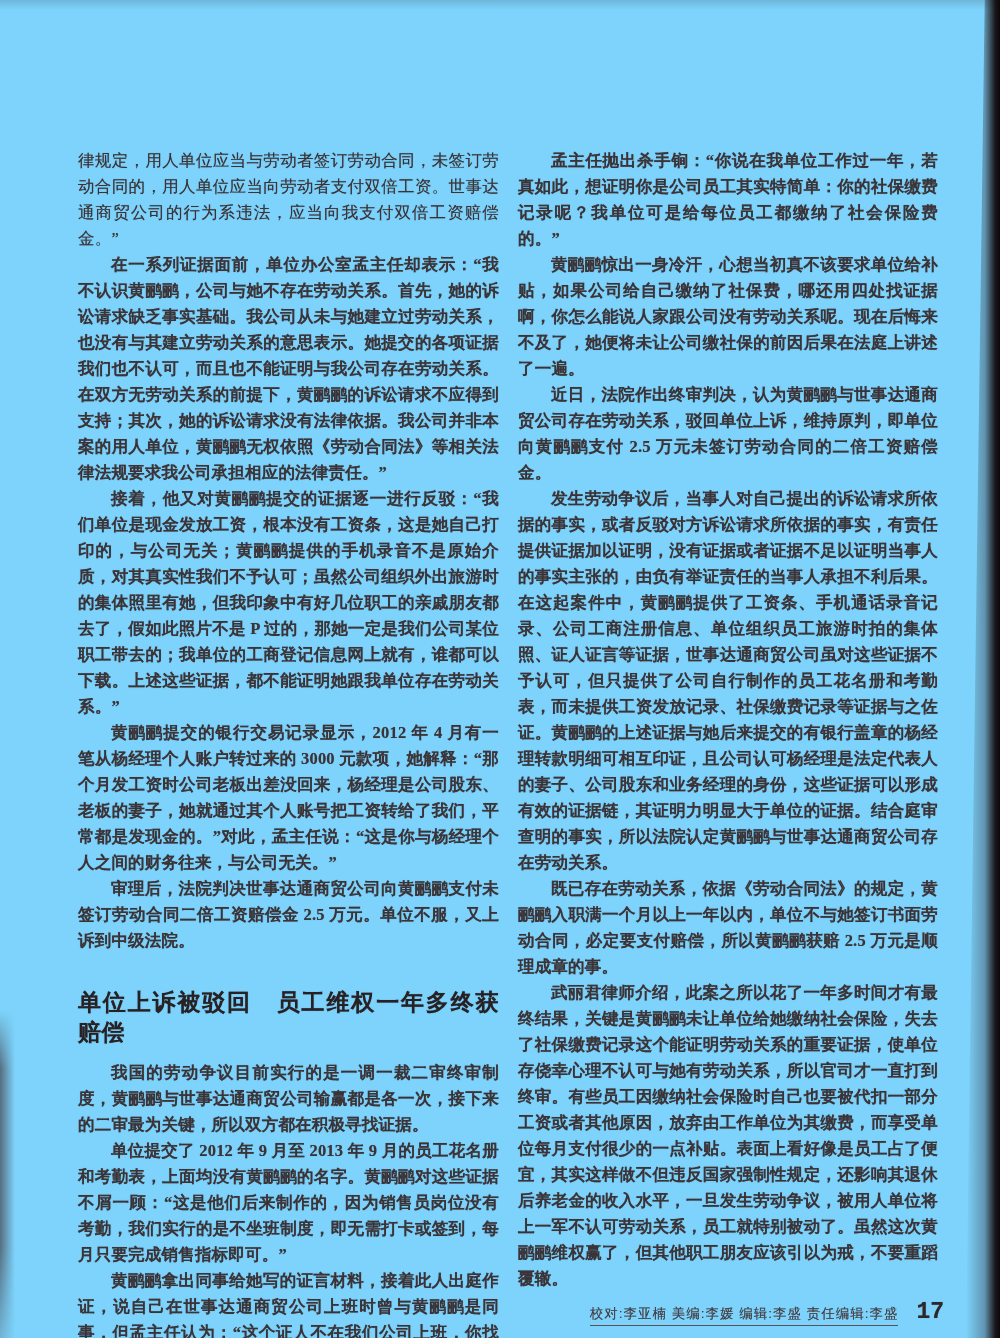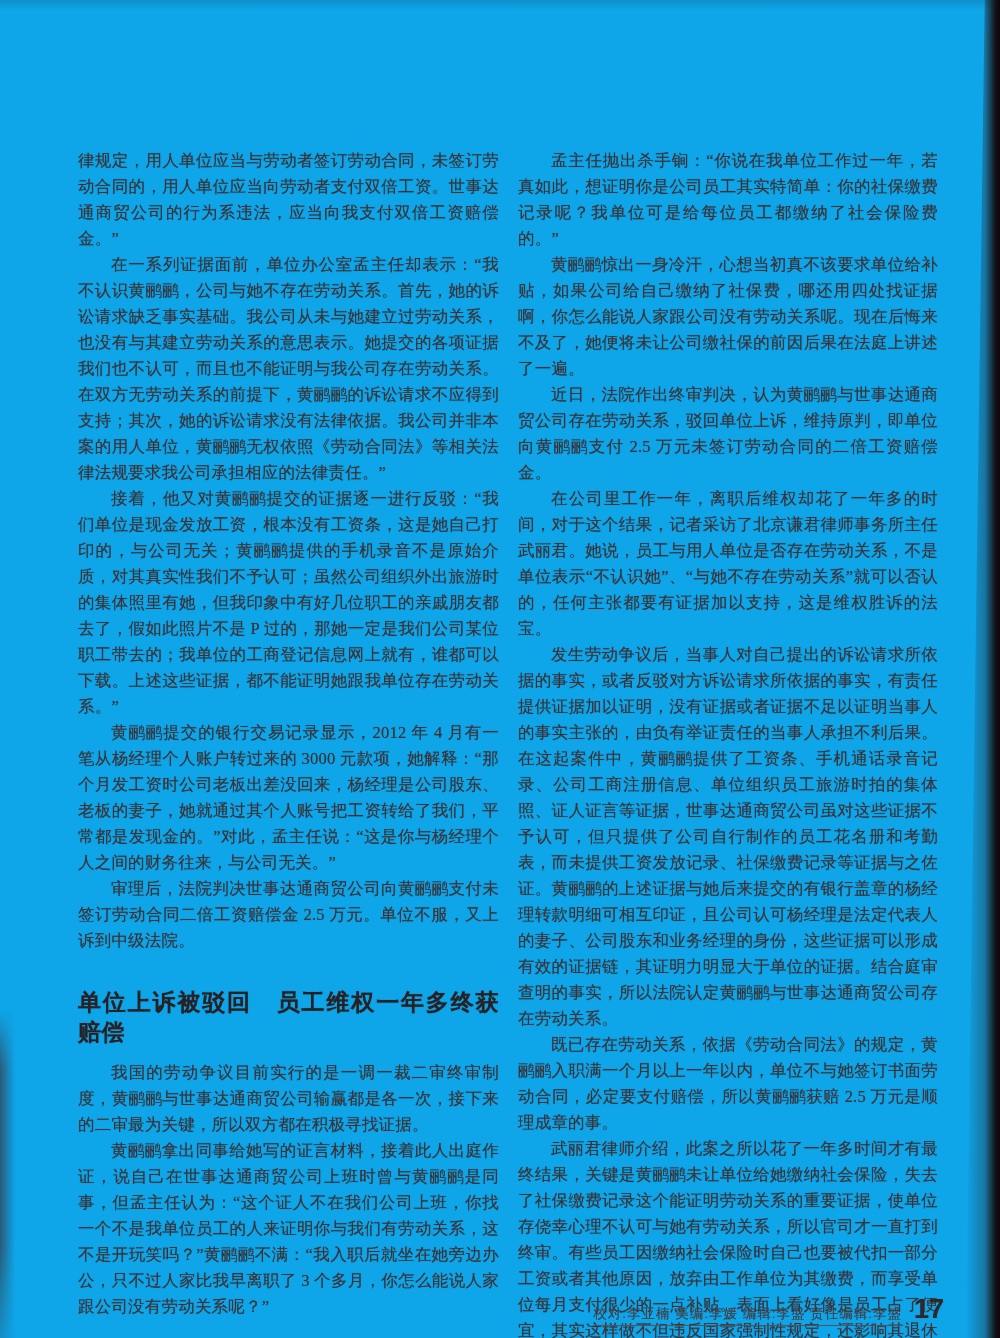--- a/index.html
+++ b/index.html
@@ -5,21 +5,21 @@
   html,body { margin:0; padding:0; background:#0f0a0c; }
   .photo {
     position:relative;
     width:1000px; height:1338px;
     overflow:hidden;
     background:
       radial-gradient(1100px 700px at 18% 96%, rgba(238,216,220,0.55), rgba(238,216,220,0) 62%),
       radial-gradient(900px 600px at 88% 6%, rgba(186,178,184,0.35), rgba(186,178,184,0) 60%),
       radial-gradient(140% 120% at 45% 45%, rgba(0,0,0,0) 55%, rgba(88,74,80,0.16) 100%),
       linear-gradient(to bottom, #d0c7ca 0%, #d6cccf 38%, #dace d2 70%, #d9ced1 100%);
-    background-color:#0ea5e9;
+    background-color:#7dd3fc;
     font-family:"Liberation Serif", serif;
   }
   .edge-top {
     position:absolute; top:0; left:0; right:0; height:10px;
     background:linear-gradient(to bottom, rgba(20,12,14,0.14), rgba(20,12,14,0));
     pointer-events:none;
   }
   .edge-right {
     position:absolute; top:0; right:0; bottom:0; width:34px;
     background:linear-gradient(to right, rgba(42,30,32,0) 0%, rgba(42,30,32,0.35) 55%, rgba(20,12,14,0.95) 86%, #0c0708 100%);
@@ -37,69 +37,69 @@
     position:absolute; top:148px; width:421px;
     text-align:justify;
     font-size:16.5px; line-height:26px;
     color:#3a3337;
     text-shadow:0 0 0.7px rgba(58,51,55,0.55);
     letter-spacing:0.2px;
   }
   .col-left  { left:78px;  }
   .col-right { left:518px; width:420px; }
   .col p { margin:0; }
-  .col p.indent { text-indent:2em; }
+  .col p.indent { text-indent:2em;font-weight:bold; }
   .headline {
     font-family:"Liberation Sans", sans-serif;
     font-weight:bold;
     color:#272124;
     text-shadow:0 0 0.8px rgba(39,33,36,0.6);
     letter-spacing:0.5px;
   }
   .headline-left  { font-size:23px;   line-height:30px; margin:33px 0 13px; }
   .headline-right { font-size:21.5px; line-height:28px; margin:15px 0 12px; }
   .footer {
     position:absolute; right:56px; bottom:12px;
-    display:flex; align-items:baseline; gap:12px;
+    display:flex; align-items:baseline; gap:18px;
   }
   .credits {
     font-family:"Liberation Sans", sans-serif;
     font-size:13.5px; color:#453e42;
     border-bottom:1.5px solid #5a5156;
     padding-bottom:2px;
     letter-spacing:1px;
     text-shadow:0 0 0.6px rgba(69,62,66,0.5);
   }
   .pagenum {
-    font-family:Liberation Sans, sans-serif;
-    font-size:27px; font-weight:bold; color:#2e282b;
+    font-family:Liberation Mono, monospace;
+    font-size:23px; font-weight:bold; color:#2e282b;
     text-shadow:0 0 0.7px rgba(46,40,43,0.5);
   }
 </style>
 </head>
 <body>
 
 <div class="photo">
 
   <div class="col col-left">
     <p>律规定，用人单位应当与劳动者签订劳动合同，未签订劳动合同的，用人单位应当向劳动者支付双倍工资。世事达通商贸公司的行为系违法，应当向我支付双倍工资赔偿金。”</p>
     <p class="indent">在一系列证据面前，单位办公室孟主任却表示：“我不认识黄鹂鹂，公司与她不存在劳动关系。首先，她的诉讼请求缺乏事实基础。我公司从未与她建立过劳动关系，也没有与其建立劳动关系的意思表示。她提交的各项证据我们也不认可，而且也不能证明与我公司存在劳动关系。在双方无劳动关系的前提下，黄鹂鹂的诉讼请求不应得到支持；其次，她的诉讼请求没有法律依据。我公司并非本案的用人单位，黄鹂鹂无权依照《劳动合同法》等相关法律法规要求我公司承担相应的法律责任。”</p>
     <p class="indent">接着，他又对黄鹂鹂提交的证据逐一进行反驳：“我们单位是现金发放工资，根本没有工资条，这是她自己打印的，与公司无关；黄鹂鹂提供的手机录音不是原始介质，对其真实性我们不予认可；虽然公司组织外出旅游时的集体照里有她，但我印象中有好几位职工的亲戚朋友都去了，假如此照片不是 P 过的，那她一定是我们公司某位职工带去的；我单位的工商登记信息网上就有，谁都可以下载。上述这些证据，都不能证明她跟我单位存在劳动关系。”</p>
     <p class="indent">黄鹂鹂提交的银行交易记录显示，2012 年 4 月有一笔从杨经理个人账户转过来的 3000 元款项，她解释：“那个月发工资时公司老板出差没回来，杨经理是公司股东、老板的妻子，她就通过其个人账号把工资转给了我们，平常都是发现金的。”对此，孟主任说：“这是你与杨经理个人之间的财务往来，与公司无关。”</p>
     <p class="indent">审理后，法院判决世事达通商贸公司向黄鹂鹂支付未签订劳动合同二倍工资赔偿金 2.5 万元。单位不服，又上诉到中级法院。</p>
     <h2 class="headline headline-left">单位上诉被驳回　员工维权一年多终获赔偿</h2>
     <p class="indent">我国的劳动争议目前实行的是一调一裁二审终审制度，黄鹂鹂与世事达通商贸公司输赢都是各一次，接下来的二审最为关键，所以双方都在积极寻找证据。</p>
+    <p class="indent">单位提交了 2012 年 9 月至 2013 年 9 月的员工花名册和考勤表，上面均没有黄鹂鹂的名字。黄鹂鹂对这些证据不屑一顾：“这是他们后来制作的，因为销售员岗位没有考勤，我们实行的是不坐班制度，即无需打卡或签到，每月只要完成销售指标即可。”</p>
     <p class="indent">黄鹂鹂拿出同事给她写的证言材料，接着此人出庭作证，说自己在世事达通商贸公司上班时曾与黄鹂鹂是同事，但孟主任认为：“这个证人不在我们公司上班，你找一个不是我单位员工的人来证明你与我们有劳动关系，这不是开玩笑吗？”黄鹂鹂不满：“我入职后就坐在她旁边办公，只不过人家比我早离职了 3 个多月，你怎么能说人家跟公司没有劳动关系呢？”</p>
   </div>
 
   <div class="col col-right">
     <p class="indent">孟主任抛出杀手锏：“你说在我单位工作过一年，若真如此，想证明你是公司员工其实特简单：你的社保缴费记录呢？我单位可是给每位员工都缴纳了社会保险费的。”</p>
     <p class="indent">黄鹂鹂惊出一身冷汗，心想当初真不该要求单位给补贴，如果公司给自己缴纳了社保费，哪还用四处找证据啊，你怎么能说人家跟公司没有劳动关系呢。现在后悔来不及了，她便将未让公司缴社保的前因后果在法庭上讲述了一遍。</p>
     <p class="indent">近日，法院作出终审判决，认为黄鹂鹂与世事达通商贸公司存在劳动关系，驳回单位上诉，维持原判，即单位向黄鹂鹂支付 2.5 万元未签订劳动合同的二倍工资赔偿金。</p>
-    <p class="indent">在公司里工作一年，离职后维权却花了一年多的时间，对于这个结果，记者采访了北京谦君律师事务所主任武丽君。她说，员工与用人单位是否存在劳动关系，不是单位表示“不认识她”、“与她不存在劳动关系”就可以否认的，任何主张都要有证据加以支持，这是维权胜诉的法宝。</p>
     <p class="indent">发生劳动争议后，当事人对自己提出的诉讼请求所依据的事实，或者反驳对方诉讼请求所依据的事实，有责任提供证据加以证明，没有证据或者证据不足以证明当事人的事实主张的，由负有举证责任的当事人承担不利后果。在这起案件中，黄鹂鹂提供了工资条、手机通话录音记录、公司工商注册信息、单位组织员工旅游时拍的集体照、证人证言等证据，世事达通商贸公司虽对这些证据不予认可，但只提供了公司自行制作的员工花名册和考勤表，而未提供工资发放记录、社保缴费记录等证据与之佐证。黄鹂鹂的上述证据与她后来提交的有银行盖章的杨经理转款明细可相互印证，且公司认可杨经理是法定代表人的妻子、公司股东和业务经理的身份，这些证据可以形成有效的证据链，其证明力明显大于单位的证据。结合庭审查明的事实，所以法院认定黄鹂鹂与世事达通商贸公司存在劳动关系。</p>
     <p class="indent">既已存在劳动关系，依据《劳动合同法》的规定，黄鹂鹂入职满一个月以上一年以内，单位不与她签订书面劳动合同，必定要支付赔偿，所以黄鹂鹂获赔 2.5 万元是顺理成章的事。</p>
     <p class="indent">武丽君律师介绍，此案之所以花了一年多时间才有最终结果，关键是黄鹂鹂未让单位给她缴纳社会保险，失去了社保缴费记录这个能证明劳动关系的重要证据，使单位存侥幸心理不认可与她有劳动关系，所以官司才一直打到终审。有些员工因缴纳社会保险时自己也要被代扣一部分工资或者其他原因，放弃由工作单位为其缴费，而享受单位每月支付很少的一点补贴。表面上看好像是员工占了便宜，其实这样做不但违反国家强制性规定，还影响其退休后养老金的收入水平，一旦发生劳动争议，被用人单位将上一军不认可劳动关系，员工就特别被动了。虽然这次黄鹂鹂维权赢了，但其他职工朋友应该引以为戒，不要重蹈覆辙。</p>
   </div>
 
   <div class="footer">
     <span class="credits">校对:李亚楠 美编:李媛 编辑:李盛 责任编辑:李盛</span>
     <span class="pagenum">17</span>
   </div>
 

